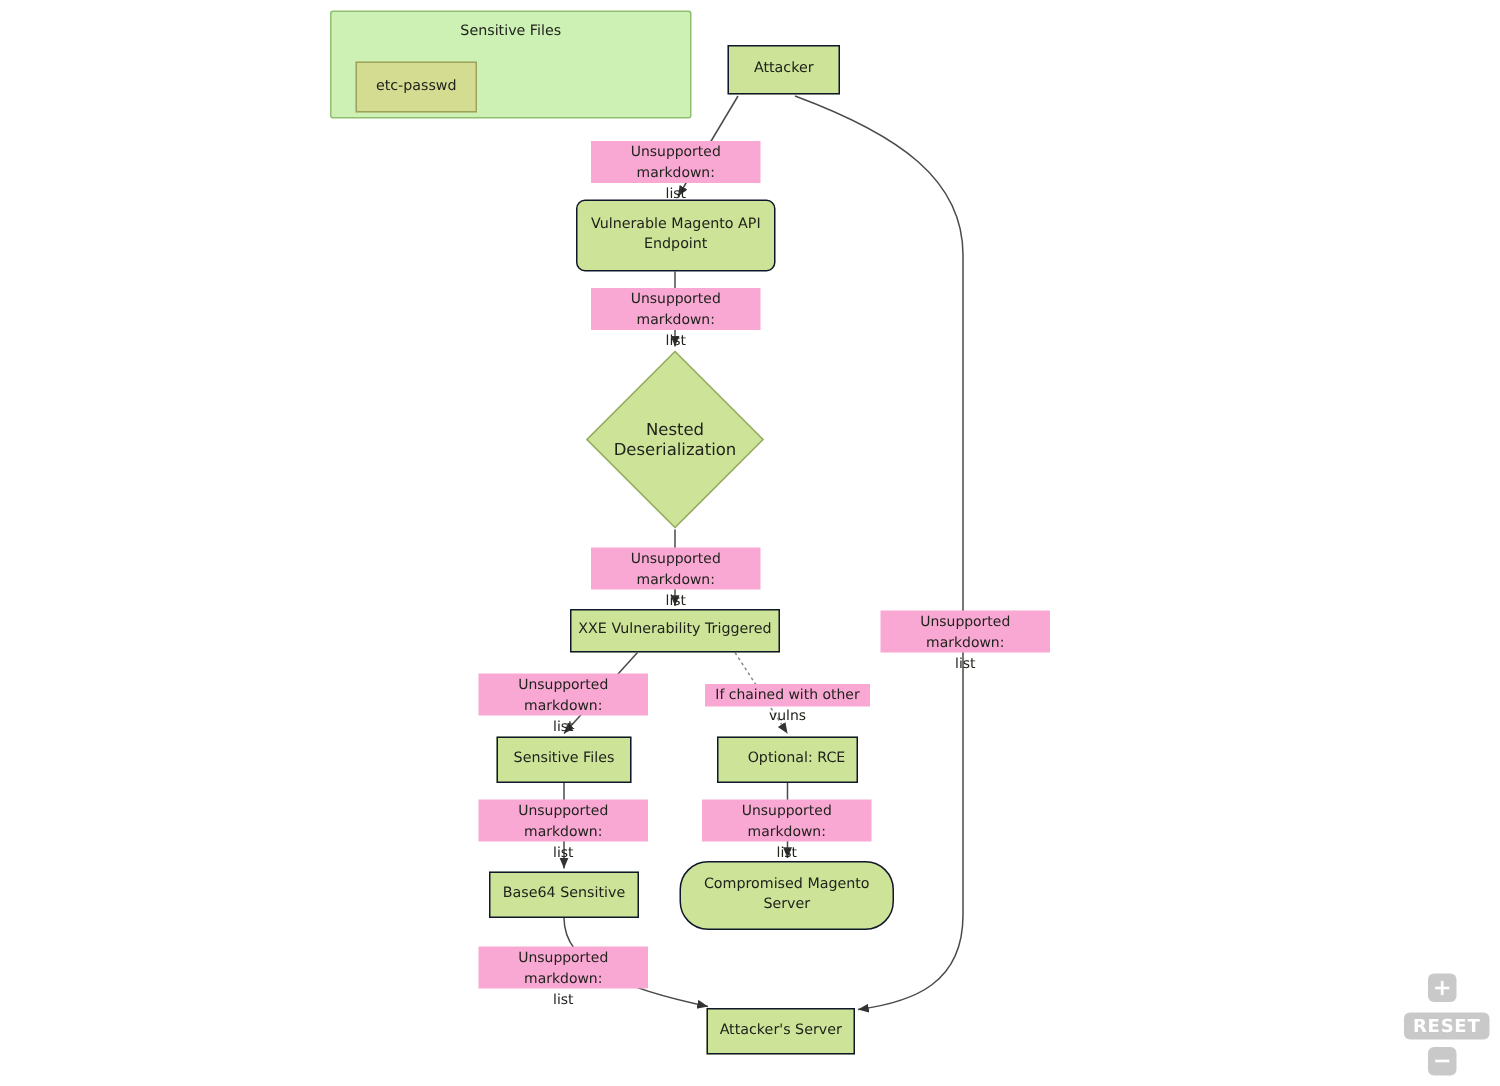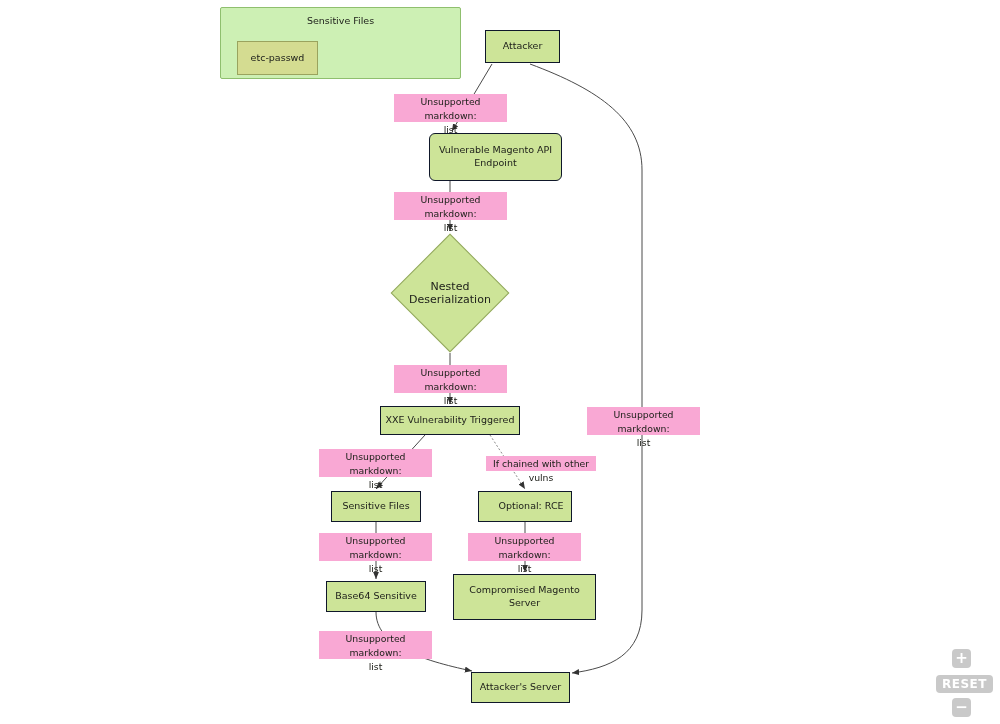--- a/index.html
+++ b/index.html
@@ -7,21 +7,21 @@
     width:1000px;height:724px;background:#ffffff;
     font-family:"DejaVu Sans","Liberation Sans",sans-serif;
     overflow:hidden;position:relative;
   }
   #canvas{position:absolute;inset:0;width:1000px;height:724px;}
   svg.edges{position:absolute;left:0;top:0;width:1000px;height:724px;pointer-events:none;}
 
   .node{position:absolute;box-sizing:border-box;display:flex;align-items:center;
         justify-content:center;text-align:center;line-height:1.35;
         background:#cde498;border:1px solid #0f172a;color:#20221c;font-size:9.5px;}
-  .node.rounded{border-radius:6px;margin-left:45px;}
+  .node.rounded{border-radius:6px;}
   .node.file{background:#d4dc91;border:1px solid #9aa35e;margin-top:12px;}
 
   .subgraph{position:absolute;box-sizing:border-box;background:#cdf0b4;
             border:1px solid #8fbf6e;border-radius:2px;}
   .subgraph-title{position:absolute;left:0;right:0;top:7px;text-align:center;
             font-size:9.5px;color:#20221c;}
 
   .diamond{position:absolute;}
   .diamond .shape{position:absolute;inset:0;background:#cde498;border:1px solid #94a860;
             transform:rotate(45deg);box-sizing:border-box;}
@@ -88,41 +88,41 @@
   </div>
 
   <div class="node" style="left:380px;top:406px;width:140px;height:29px;">XXE Vulnerability Triggered</div>
 
   <div class="node" style="left:331px;top:491px;width:90px;height:31px;">Sensitive Files</div>
 
   <div class="node" style="left:478px;top:491px;width:94px;height:31px;padding-left:12px;">Optional: RCE</div>
 
   <div class="node" style="left:326px;top:581px;width:100px;height:31px;">Base64 Sensitive</div>
 
-  <div class="node" style="left: 453px; top: 574px; width: 143px; height: 46px; white-space: pre-line;">Compromised Magento
+  <div class="node" style="left: 453px; top: 574px; width: 143px; height: 46px; white-space: pre-line; border-radius: 19px;">Compromised Magento
 Server</div>
 
   <div class="node" style="left:471px;top:672px;width:99px;height:31px;">Attacker's Server</div>
 
   <div class="edge-label" style="left: 394px; top: 94px; width: 113px; height: 28px; white-space: pre-line;">Unsupported markdown:
 list</div>
 
   <div class="edge-label" style="left: 394px; top: 192px; width: 113px; height: 28px; white-space: pre-line;">Unsupported markdown:
 list</div>
 
   <div class="edge-label" style="left: 394px; top: 365px; width: 113px; height: 28px; white-space: pre-line;">Unsupported markdown:
 list</div>
 
   <div class="edge-label" style="left: 587px; top: 407px; width: 113px; height: 28px; white-space: pre-line;">Unsupported markdown:
 list</div>
 
   <div class="edge-label" style="left: 319px; top: 449px; width: 113px; height: 28px; white-space: pre-line;">Unsupported markdown:
 list</div>
 
-  <div class="edge-label" style="left:486px;top:456px;width:110px;height:15px;">If chained with other vulns</div>
+  <div class="edge-label" style="left:470px;top:456px;width:110px;height:15px;">If chained with other vulns</div>
 
   <div class="edge-label" style="left: 319px; top: 533px; width: 113px; height: 28px; white-space: pre-line;">Unsupported markdown:
 list</div>
 
   <div class="edge-label" style="left: 468px; top: 533px; width: 113px; height: 28px; white-space: pre-line;">Unsupported markdown:
 list</div>
 
   <div class="edge-label" style="left: 319px; top: 631px; width: 113px; height: 28px; white-space: pre-line;">Unsupported markdown:
 list</div>
 

